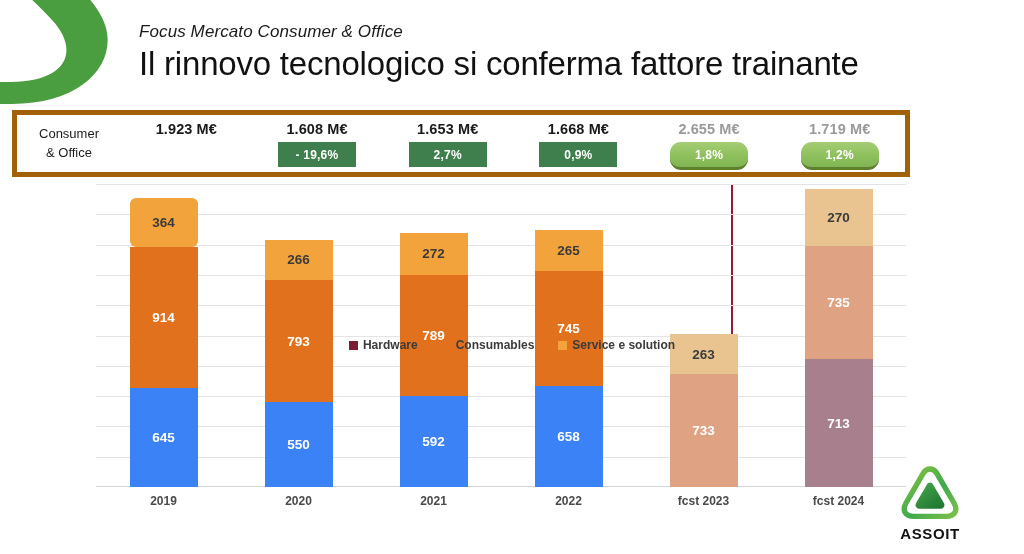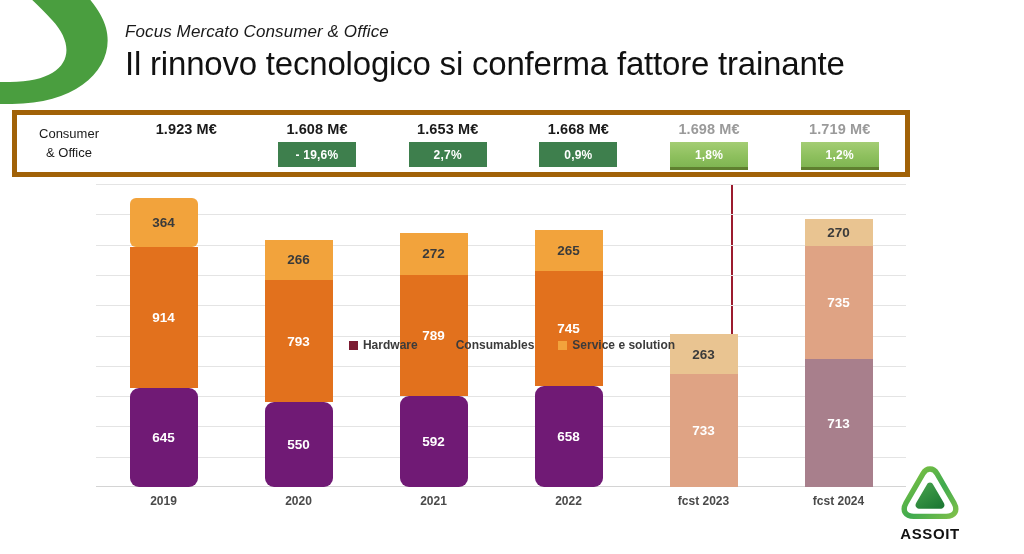--- a/index.html
+++ b/index.html
@@ -8,21 +8,21 @@
     background:#ffffff;
     font-family:"Liberation Sans", sans-serif;
     overflow:hidden;
     position:relative;
   }
 
   
   .swoosh{position:absolute;left:-60px;top:-46px;width:200px;height:150px;pointer-events:none;}
 
   
-  .header{position:absolute;left:125px;top:22px;width:870px;}
+  .header{position:absolute;left:139px;top:22px;width:870px;}
   .kicker{
     font-size:17px;font-style:italic;color:#1a1a1a;
     letter-spacing:.1px;line-height:1.2;
   }
   .title{
     font-size:33px;color:#111;line-height:1.15;margin-top:3px;
     letter-spacing:-.2px;white-space:nowrap;
   }
 
   
@@ -45,39 +45,40 @@
   .scell.fcst .amount{color:#9a9a9a;font-weight:bold;}
   .badge{
     margin-top:5px;min-width:78px;height:25px;
     display:flex;align-items:center;justify-content:center;
     color:#ffffff;font-size:12px;font-weight:bold;letter-spacing:.2px;
   }
   .badge.solid{background:#3e7f4d;}
   .badge.fcstb{
     background:linear-gradient(to bottom,#a4cd74 0%,#8ec05e 55%,#7fb552 100%);
     border-bottom:3px solid #5f7f2f;
+    border-radius:11px;
   }
   .badge.empty{background:transparent;}
 
   
   .chart{position:absolute;left:0;top:177px;width:1024px;height:377px;}
   .plot{position:absolute;left:96px;top:7px;width:810px;height:303px;}
   .gridline{position:absolute;left:0;right:0;height:1px;background:#e4e4e4;}
   .axisline{position:absolute;left:0;right:0;bottom:0;height:1px;background:#d4d4d4;}
 
   .bar{position:absolute;bottom:0;width:68px;}
   .seg{
     position:relative;width:100%;box-sizing:border-box;
     display:flex;align-items:center;justify-content:center;
     font-size:13.5px;font-weight:bold;
   }
   .seg span{position:relative;z-index:2;}
 
   
-  .c-hw   {background:#701a75;color:#ffffff;border-radius:9px;}
+  .c-hw   {background:#3b82f6;color:#ffffff;}
   .c-cons {background:#e2711d;color:#ffffff;}
   .c-serv {background:#f2a33c;color:#3b3b3b;}
   
   .f-hw   {background:#a87f8c;color:#ffffff;}
   .f-cons {background:#dfa384;color:#ffffff;}
   .f-serv {background:#e9c491;color:#3b3b3b;}
 
   .xtick{
     position:absolute;top:310px;width:140px;text-align:center;
     font-size:12px;font-weight:bold;color:#4a4a4a;
@@ -140,21 +141,21 @@
         <div class="amount">1.653 M€</div>
         <div class="badge solid">2,7%</div>
       </div>
 
       <div class="scell">
         <div class="amount">1.668 M€</div>
         <div class="badge solid">0,9%</div>
       </div>
 
       <div class="scell fcst">
-        <div class="amount">1.698 M€</div>
+        <div class="amount">2.655 M€</div>
         <div class="badge fcstb">1,8%</div>
       </div>
 
       <div class="scell fcst">
         <div class="amount">1.719 M€</div>
         <div class="badge fcstb">1,2%</div>
       </div>
 
     </div>
   </div>
@@ -226,21 +227,21 @@
       <div class="bar" style="left: 573.5px;">
         <div class="seg f-serv" style="height: 40.4513px;">
           <span>263</span>
         </div>
         <div class="seg f-cons" style="height: 112.741px;">
           <span>733</span>
         </div>
       </div>
       <div class="xtick" style="left: 537.5px;">fcst 2023</div>
       <div class="bar" style="left: 708.5px;">
-        <div class="seg f-serv" style="height: 27px;">
+        <div class="seg f-serv" style="height: 57px;">
           <span>270</span>
         </div>
         <div class="seg f-cons" style="height: 113.048px;">
           <span>735</span>
         </div>
         <div class="seg f-hw" style="height: 128px; text-align: center;">
           <span>713</span>
         </div>
       </div>
       <div class="xtick" style="left: 672.5px;">fcst 2024</div>

